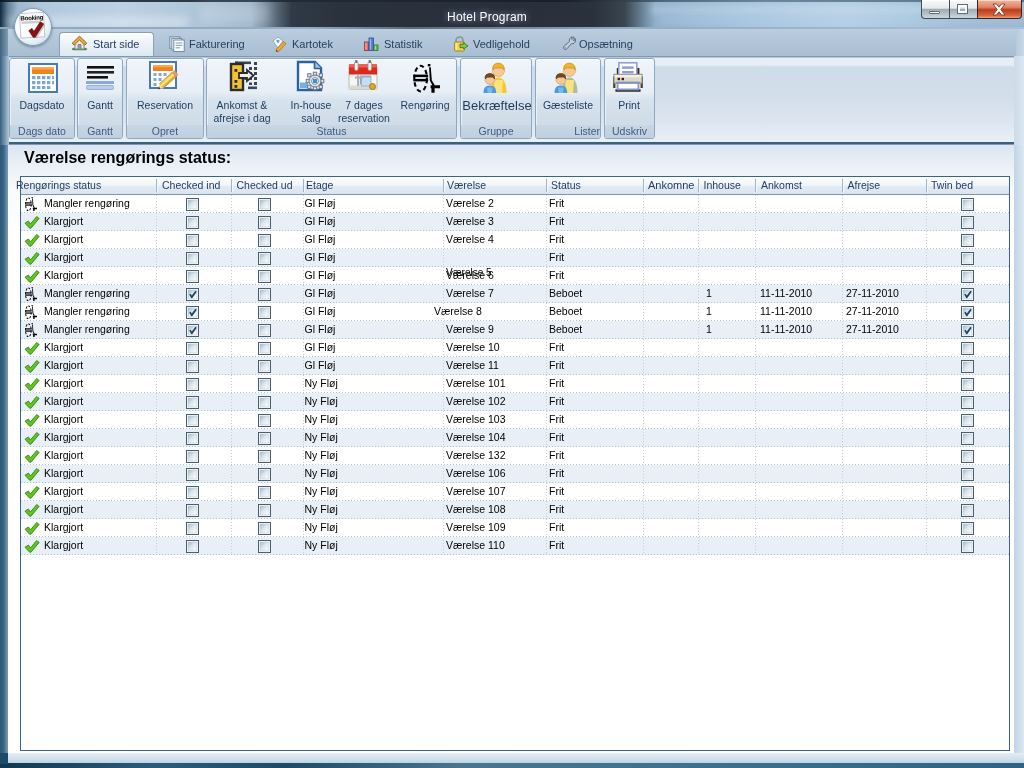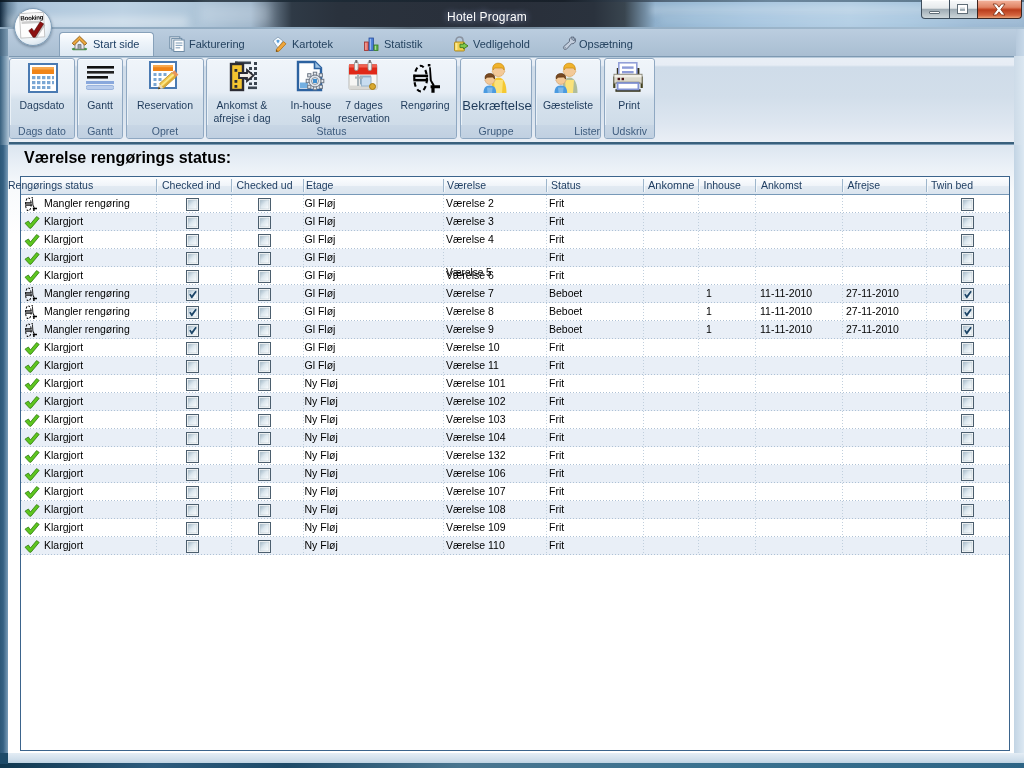--- a/index.html
+++ b/index.html
@@ -290,21 +290,21 @@
 <div class="abs" style="left:0;top:763px;width:1024px;height:5px;background:linear-gradient(90deg,#10374f,#2c5b7d 15%,#1d4a68 28%,#49758f 45%,#39718f 70%,#2d6485 100%)"></div>
 <div class="abs" style="left:0;top:753px;width:8px;height:11px;background:#1d4a68"></div>
 
 <div class="txt" style="left:24px;top:149px;font-size:16px;font-weight:bold;color:#000;letter-spacing:0px">Værelse rengørings status:</div>
 
 <div class="abs" style="left:20px;top:176px;width:990px;height:575px;box-sizing:border-box;border:1px solid #3b648c;background:#fff"></div>
 
 <div class="abs" style="left:21px;top:177px;width:988px;height:18px;background:linear-gradient(#fdfeff,#f0f4f9 48%,#e2eaf2 52%,#dae4ee)"></div>
 <div class="abs" style="left:21px;top:194px;width:988px;height:1px;background:#7799b8"></div>
 
-<div class="txt" style="left:8px;top:175.5px;line-height:18px;font-size:10.5px;color:#1f3e62">Rengørings status</div>
+<div class="txt" style="left:16px;top:175.5px;line-height:18px;font-size:10.5px;color:#1f3e62">Rengørings status</div>
 <div class="txt" style="left:162px;top:175.5px;line-height:18px;font-size:10.5px;color:#1f3e62">Checked ind</div>
 <div class="txt" style="left:236.5px;top:175.5px;line-height:18px;font-size:10.5px;color:#1f3e62">Checked ud</div>
 <div class="txt" style="left:306px;top:175.5px;line-height:18px;font-size:10.5px;color:#1f3e62">Etage</div>
 <div class="txt" style="left:447px;top:175.5px;line-height:18px;font-size:10.5px;color:#1f3e62">Værelse</div>
 <div class="txt" style="left:551px;top:175.5px;line-height:18px;font-size:10.5px;color:#1f3e62">Status</div>
 <div class="txt" style="left:648px;top:175.5px;line-height:18px;font-size:11px;color:#1f3e62">Ankomne</div>
 <div class="txt" style="left:703.5px;top:175.5px;line-height:18px;font-size:10.5px;color:#1f3e62">Inhouse</div>
 <div class="txt" style="left:761px;top:175.5px;line-height:18px;font-size:10.5px;color:#1f3e62">Ankomst</div>
 <div class="txt" style="left:847.5px;top:175.5px;line-height:18px;font-size:10.5px;color:#1f3e62">Afrejse</div>
 <div class="txt" style="left:931px;top:175.5px;line-height:18px;font-size:10.5px;color:#1f3e62">Twin bed</div>
@@ -496,21 +496,21 @@
 <rect x="0.5" y="0.5" width="12" height="12" fill="#fff" stroke="#4b5e6e"></rect>
 <rect x="2" y="2" width="9" height="9" fill="url(#cbg)" stroke="#b9c5cd" stroke-width="0.6"></rect>
 <path d="M3.2 6.6 L4.6 5.8 L5.8 7.6 L9.4 2.8 L10.8 3.8 L6.2 10.2 L5.3 10.2 Z" fill="#1e4668"></path>
 </svg>
 <svg style="position:absolute;left:258.0px;top:305.5px" width="13" height="13" viewBox="0 0 13 13">
 <rect x="0.5" y="0.5" width="12" height="12" fill="#fff" stroke="#4b5e6e"></rect>
 <rect x="2" y="2" width="9" height="9" fill="url(#cbg)" stroke="#b9c5cd" stroke-width="0.6"></rect>
 
 </svg>
 <div class="txt" style="left:304.5px;top:302.0px;line-height:18px;font-size:10.5px;color:#000">Gl Fløj</div>
-<div class="txt" style="left:446px;top:302.0px;line-height:18px;font-size:10.5px;color:#000">Værelse 8</div>
+<div class="txt" style="left:434px;top:302.0px;line-height:18px;font-size:10.5px;color:#000">Værelse 8</div>
 <div class="txt" style="left:549px;top:302.0px;line-height:18px;font-size:10.5px;color:#000">Beboet</div>
 <div class="txt" style="left:706px;top:302.0px;line-height:18px;font-size:10.5px;color:#000">1</div>
 <div class="txt" style="left:760px;top:302.0px;line-height:18px;font-size:10.5px;color:#000">11-11-2010</div>
 <div class="txt" style="left:846px;top:302.0px;line-height:18px;font-size:10.5px;color:#000">27-11-2010</div>
 <svg style="position:absolute;left:961.0px;top:305.5px" width="13" height="13" viewBox="0 0 13 13">
 <rect x="0.5" y="0.5" width="12" height="12" fill="#fff" stroke="#4b5e6e"></rect>
 <rect x="2" y="2" width="9" height="9" fill="url(#cbg)" stroke="#b9c5cd" stroke-width="0.6"></rect>
 <path d="M3.2 6.6 L4.6 5.8 L5.8 7.6 L9.4 2.8 L10.8 3.8 L6.2 10.2 L5.3 10.2 Z" fill="#1e4668"></path>
 </svg>
 <div class="abs" style="left:21px;top:321.0px;width:988px;height:18.0px;background:#e9eff7"></div>

